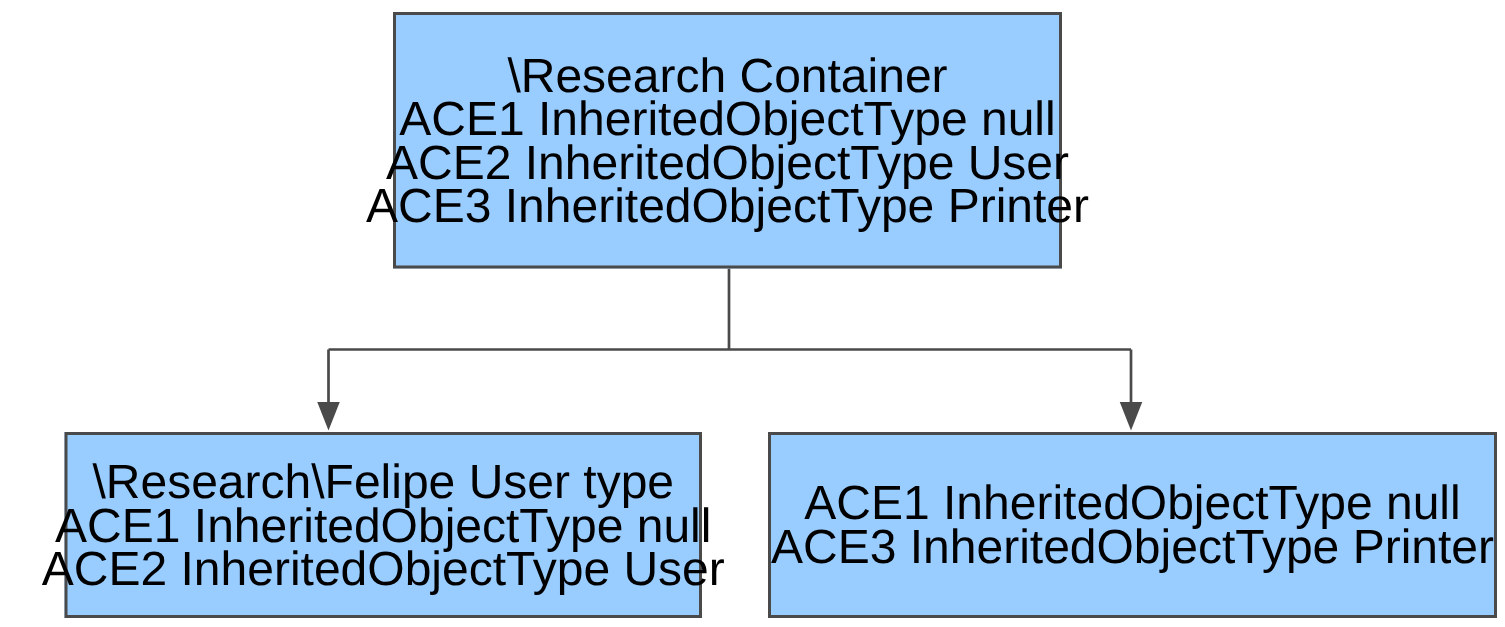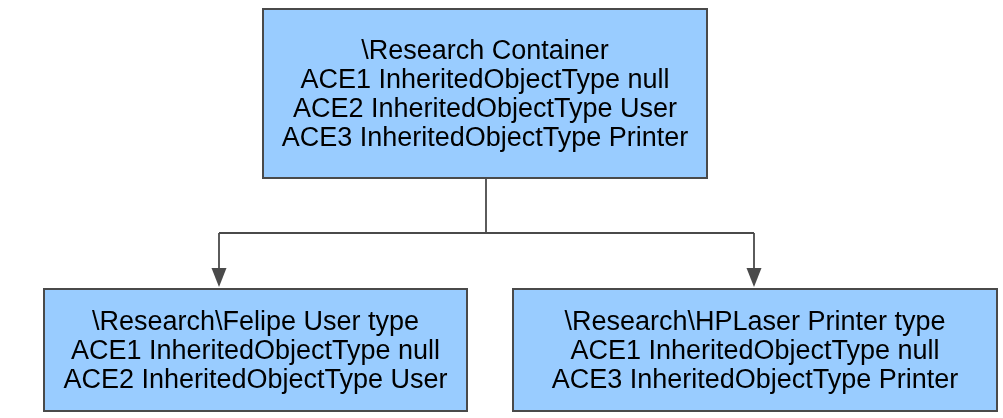--- a/index.html
+++ b/index.html
@@ -36,21 +36,21 @@
     position: absolute;
     box-sizing: border-box;
     background: var(--box-fill, #99ccff);
     border: 2px solid var(--box-border, #4a4a4a);
     display: flex;
     flex-direction: column;
     align-items: center;
     justify-content: center;
     text-align: center;
     color: var(--text-color, #000000);
-    font-size: 27px;
+    font-size: 32px;
     line-height: 29px;
     white-space: nowrap;
   }
   .node-root  { left: 262px; top: 8px;   width: 446px; height: 171px; }
   .node-left  { left: 5px;   top: 288px; width: 425px; height: 124px; margin-left: 38px; }
   .node-right { left: 512px; top: 288px; width: 486px; height: 124px; }
 </style>
 </head>
 <body>
 
@@ -72,18 +72,17 @@
     <div>ACE3 InheritedObjectType Printer</div>
   </div>
 
   <div class="node node-left">
     <div>\Research\Felipe User type</div>
     <div>ACE1 InheritedObjectType null</div>
     <div>ACE2 InheritedObjectType User</div>
   </div>
 
   <div class="node node-right">
-    <div>\Research\HPLaser Printer type</div>
     <div>ACE1 InheritedObjectType null</div>
     <div>ACE3 InheritedObjectType Printer</div>
   </div>
 
 </div>
 
 </body></html>

